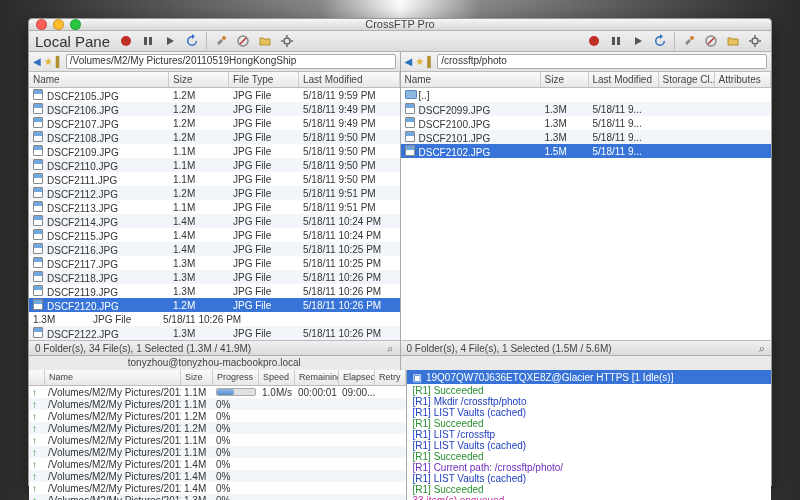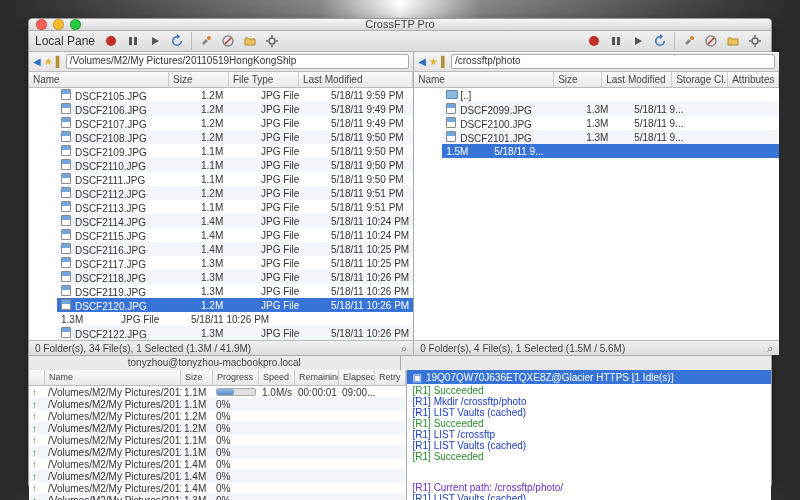--- a/index.html
+++ b/index.html
@@ -4,31 +4,31 @@
 <style>
 * { margin: 0; padding: 0; box-sizing: border-box; font-family: "Lucida Grande", Arial, sans-serif; font-size: 10px; }
 body { width: 800px; height: 500px; background: linear-gradient(to right, #2a2a2a 0%, #4a4a4a 15%, #888 40%, #fff 50%, #888 60%, #4a4a4a 85%, #2a2a2a 100%); overflow: hidden; position: relative; }
 .window { position: absolute; left: 28px; top: 18px; width: 744px; height: 468px; background: #ededed; border: 1px solid #999; border-radius: 4px 4px 0 0; box-shadow: 0 5px 20px rgba(0,0,0,0.5); display: flex; flex-direction: column; }
 .titlebar { height: 20px; background: linear-gradient(#f5f5f5,#d8d8d8); border-bottom: 1px solid #b0b0b0; display: flex; align-items: flex-end; border-radius: 4px 4px 0 0; position: relative; }
 .traffic { display: flex; gap: 6px; margin-left: 7px; }
 .tl { width: 11px; height: 11px; border-radius: 50%; border: 1px solid rgba(0,0,0,0.2); }
 .tl.r { background: #ff5f57; } .tl.y { background: #ffbd2e; } .tl.g { background: #28c940; }
 .title { position: absolute; left: 0; right: 0; text-align: center; font-size: 11px; color: #444; pointer-events: none; }
 .toolbar { height: 26px; background: linear-gradient(#f0f0f0,#dcdcdc); border-bottom: 1px solid #b0b0b0; display: flex; align-items: center; padding: 0 6px; gap: 2px; }
-.toolbar .lbl { font-size: 12px; color: #333; margin-right: 4px; }
+.toolbar .lbl { font-size: 15px; color: #333; margin-right: 4px; }
 .tbtn { width: 20px; height: 20px; display: flex; align-items: center; justify-content: center; border-radius: 3px; }
 .toolbar .sep { width: 1px; height: 18px; background: #bbb; margin: 0 2px; }
 .panes { flex: 0 0 238px; display: flex; border-bottom: 1px solid #aaa; }
 .pane { flex: 1; display: flex; flex-direction: column; border-right: 1px solid #aaa; background: #fff; }
 .pane:last-child { border-right: none; }
 .pathbar { height: 20px; background: linear-gradient(#f4f4f4,#e4e4e4); border-bottom: 1px solid #bbb; display: flex; align-items: center; padding: 0 4px; gap: 3px; }
 .pathinput { flex: 1; height: 15px; background: #fff; border: 1px solid #aaa; border-radius: 2px; padding: 0 3px; font-size: 10px; color: #333; overflow: hidden; white-space: nowrap; }
 .colhdr { height: 16px; background: linear-gradient(#fafafa,#e8e8e8); border-bottom: 1px solid #bbb; display: flex; font-size: 10px; color: #444; }
 .colhdr > div { border-right: 1px solid #ccc; padding: 2px 4px; overflow: hidden; white-space: nowrap; }
-.filelist { flex: 1; overflow: hidden; padding-left: 28px; }
+.filelist { flex: 1; overflow: hidden; }
 .filelist .row { height: 14px; display: flex; align-items: center; font-size: 10px; color: #333; }
 .filelist .row.alt { background: #f2f6fb; }
 .filelist .row.sel { background: #3874d7; color: #fff; }
 .filelist .row > div { padding: 0 4px; overflow: hidden; white-space: nowrap; }
 .ficon { width: 12px; height: 10px; display: inline-block; margin-right: 2px; }
 .ficon.img::before { content: ""; display: inline-block; width: 8px; height: 9px; background: #fff; border: 1px solid #888; border-radius: 1px; box-shadow: inset 0 4px 0 #6fa8e0; }
 .ficon.fld::before { content: ""; display: inline-block; width: 10px; height: 7px; background: #8fb8e0; border: 1px solid #5a88b8; border-radius: 1px; }
 .statusbar { height: 15px; background: linear-gradient(#f0f0f0,#dcdcdc); border-top: 1px solid #bbb; font-size: 10px; color: #444; padding: 1px 6px; display: flex; align-items: center; }
 .statusbar .mag { margin-left: auto; font-size: 11px; color: #666; }
 .bottom { flex: 1; display: flex; flex-direction: column; }
@@ -42,21 +42,21 @@
 .queue .qlist { flex: 1; overflow: hidden; }
 .queue .qrow { height: 12px; display: flex; align-items: center; font-size: 9px; color: #333; }
 .queue .qrow.alt { background: #f2f6fb; }
 .queue .qrow > div { padding: 0 3px; overflow: hidden; white-space: nowrap; }
 .arrow { color: #2a9030; font-weight: bold; }
 .prog { width: 40px; height: 8px; background: #e0e0e0; border: 1px solid #aaa; border-radius: 2px; position: relative; }
 .prog .fill { position: absolute; left: 0; top: 0; bottom: 0; background: linear-gradient(#8db8e8,#5a8cc8); border-radius: 2px; }
 .log .conn { height: 14px; background: #3874d7; color: #fff; font-size: 9px; padding: 1px 6px; display: flex; align-items: center; }
 .log .lines { flex: 1; padding: 1px 6px; font-size: 9px; line-height: 11px; overflow: hidden; }
 .log .lines div { white-space: nowrap; }
-.lg-g { color: #2a9030; } .lg-b { color: #2040c0; } .lg-m { color: #c030a0; } .lg-p { color: #7030c0; margin-top: 20px; }
+.lg-g { color: #2a9030; } .lg-b { color: #2040c0; } .lg-m { color: #c030a0; } .lg-p { color: #7030c0; }
 svg { display: block; }
 </style>
 </head>
 <body>
 
 <div class="window">
   <div class="titlebar">
     <div class="traffic">
       <div class="tl r"></div>
       <div class="tl y"></div>
@@ -337,20 +337,21 @@
             <div style="flex:1"></div>
           </div>
           <div class="row alt">
             <div style="width:140px"><span class="ficon img"></span>DSCF2101.JPG</div>
             <div style="width:48px">1.3M</div>
             <div style="width:70px">5/18/11 9...</div>
             <div style="width:56px"></div>
             <div style="flex:1"></div>
           </div>
           <div class="row sel">
+            <div style="width:140px"><span class="ficon img"></span>DSCF2102.JPG</div>
             <div style="width:48px">1.5M</div>
             <div style="width:70px">5/18/11 9...</div>
             <div style="width:56px"></div>
             <div style="flex:1"></div>
           </div>
         </div>
       <div class="statusbar">
           <span>0 Folder(s), 4 File(s), 1 Selected (1.5M / 5.6M)</span>
           <span class="mag">⌕</span>
         </div>

